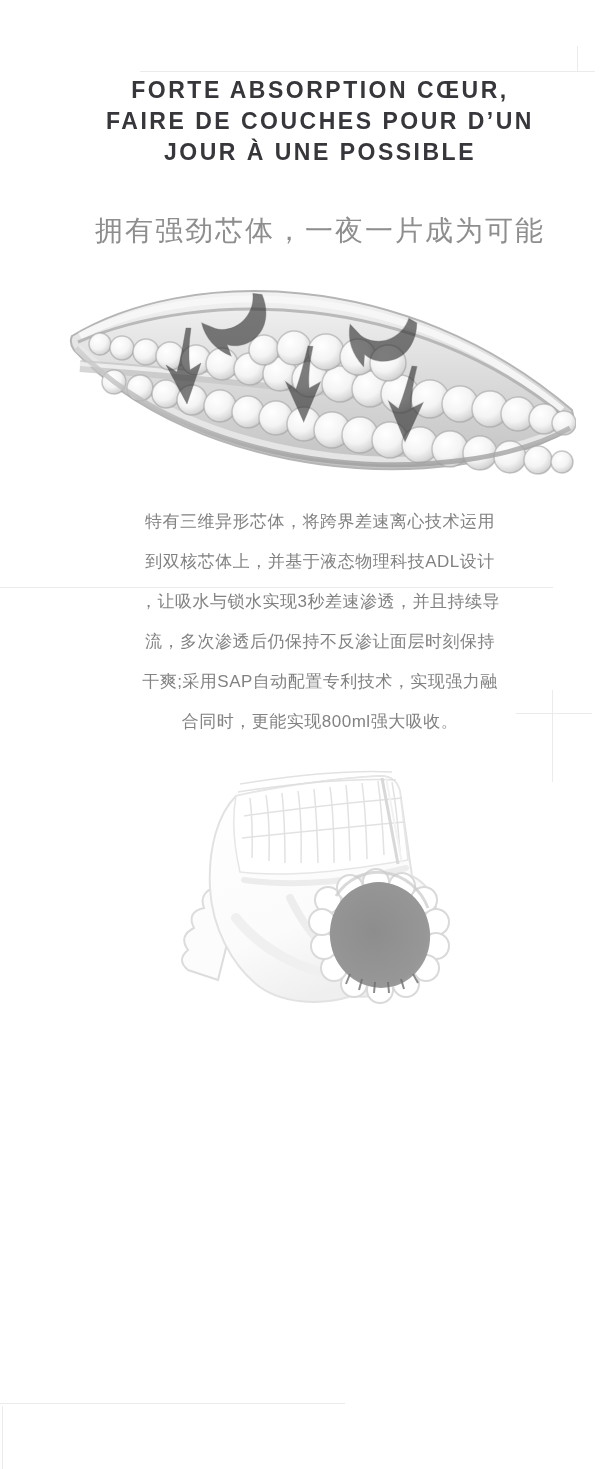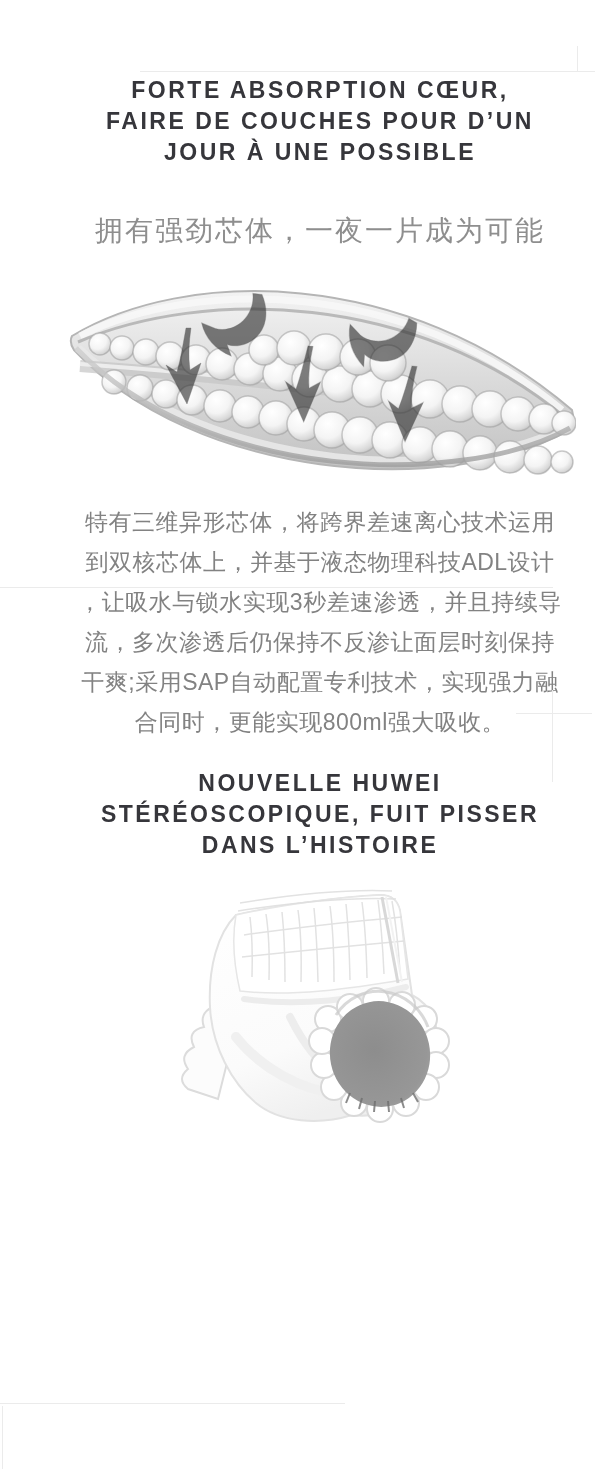--- a/index.html
+++ b/index.html
@@ -49,21 +49,21 @@
   }
   #subtitle-guard { margin-top: 12px; }
 
   .illustration { display: block; margin: 0 auto; }
   #core-illustration-wrap { margin-top: 28px; width: 512px; height: 210px; }
   #diaper-illustration-wrap { margin-top: 26px; width: 360px; height: 240px; }
 
   .body-cn {
     white-space: pre-line;
     text-align: center;
-    font-size: 23px;
+    font-size: 17px;
     line-height: 40px;
     letter-spacing: 0.5px;
     color: #828282;
     margin-top: 14px;
     padding: 0 24px;
   }
 </style>
 </head>
 <body>
 
@@ -177,23 +177,20 @@
 
     <p class="body-cn" id="paragraph-core">特有三维异形芯体，将跨界差速离心技术运用
 到双核芯体上，并基于液态物理科技ADL设计
 ，让吸水与锁水实现3秒差速渗透，并且持续导
 流，多次渗透后仍保持不反渗让面层时刻保持
 干爽;采用SAP自动配置专利技术，实现强力融
 合同时，更能实现800ml强大吸收。</p>
   </section>
 
   <section>
-    <h2 class="heading-fr" id="heading-guard">NOUVELLE HUWEI
-STÉRÉOSCOPIQUE, FUIT PISSER
-DANS L’HISTOIRE</h2>
 
 
     <div class="illustration" id="diaper-illustration-wrap">
       <svg width="360" height="240" viewBox="0 0 360 240">
         <defs>
           <linearGradient id="dBody" x1="0" y1="0" x2="0.4" y2="1">
             <stop offset="0%" stop-color="#ffffff"></stop>
             <stop offset="70%" stop-color="#fbfbfb"></stop>
             <stop offset="100%" stop-color="#efefef"></stop>
           </linearGradient>

